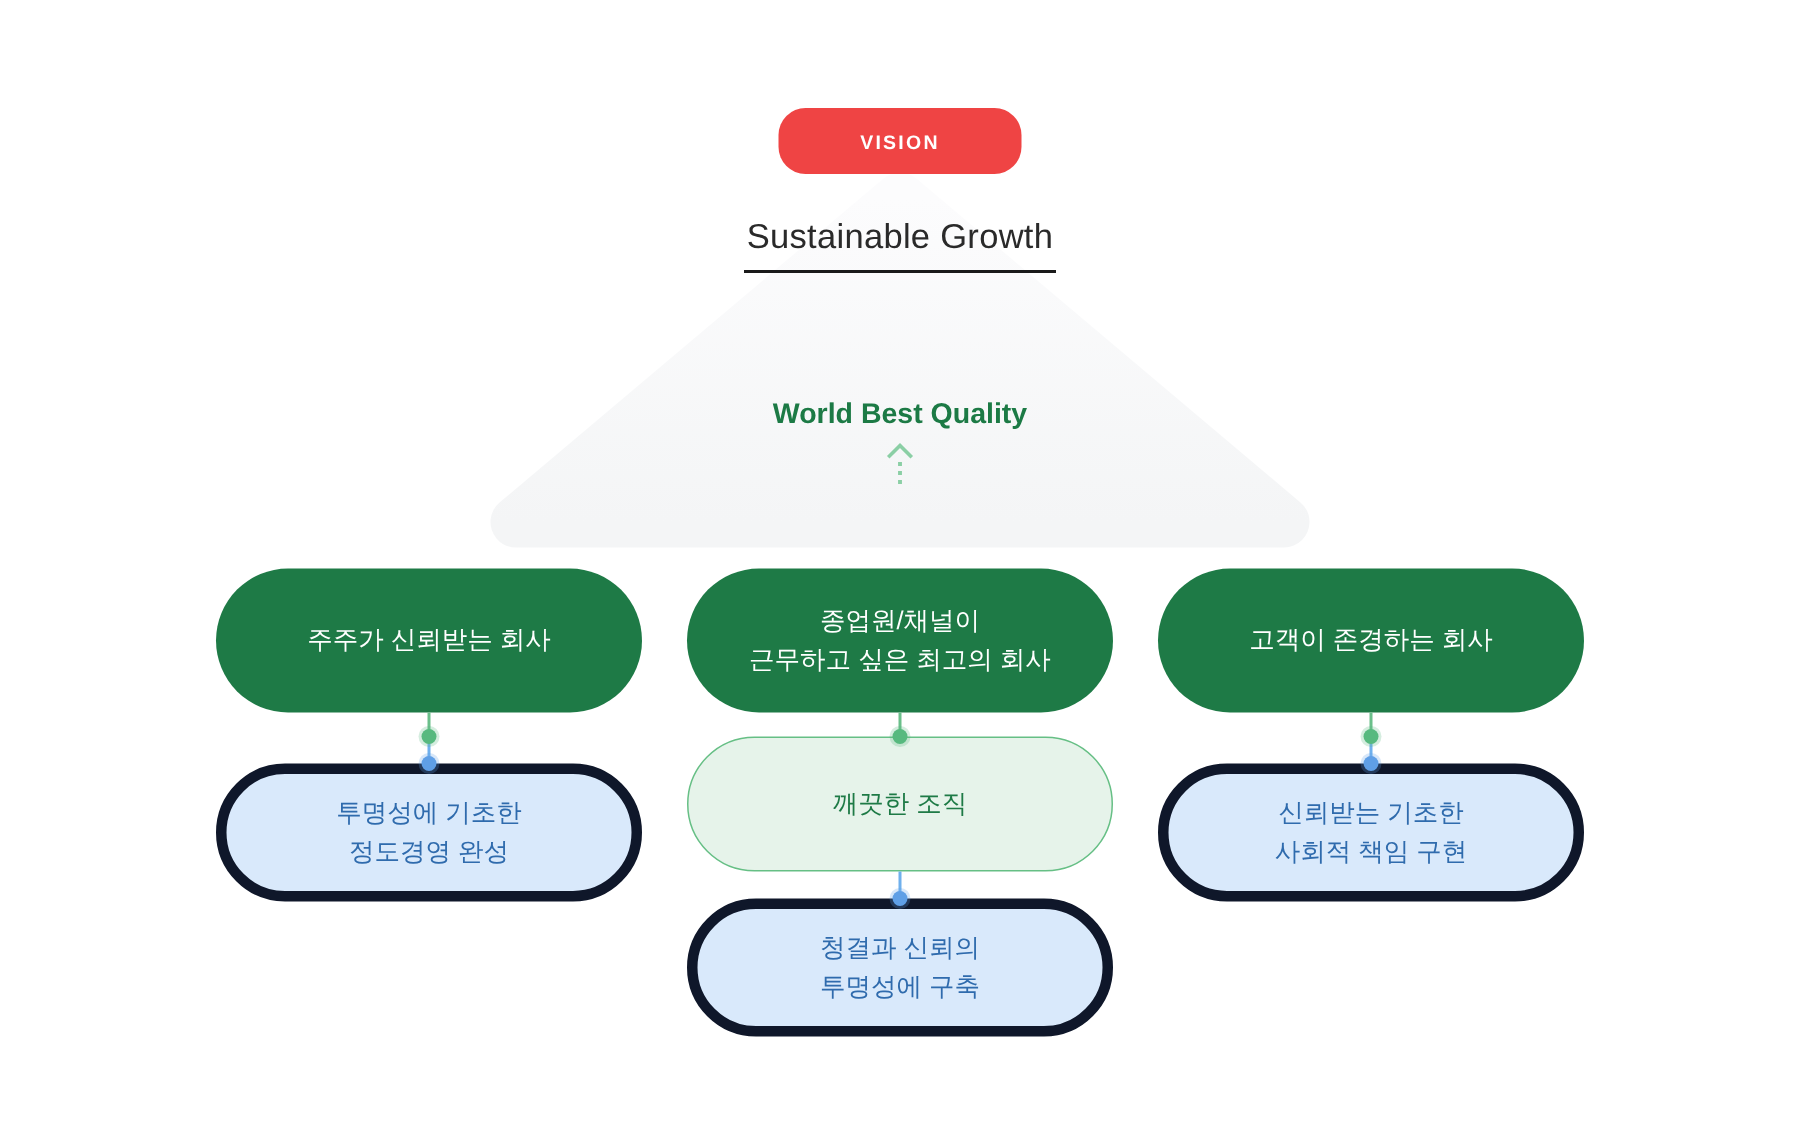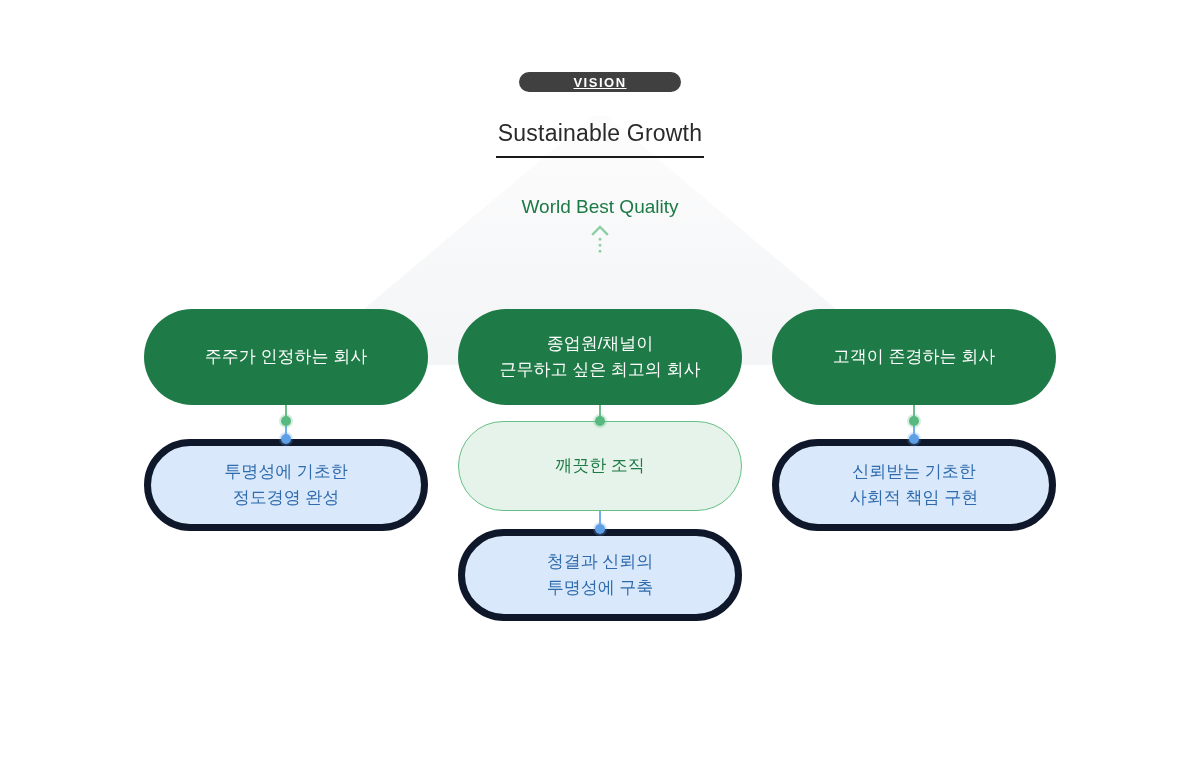--- a/index.html
+++ b/index.html
@@ -17,41 +17,40 @@
     position: absolute; left: 0; top: 0; width: 1200px; height: 761px;
     z-index: 0; pointer-events: none;
   }
 
   .content { position: relative; z-index: 1; text-align: center; }
 
   
   .badge {
     display: inline-flex; align-items: center; justify-content: center;
     margin-top: 72px;
-    width: 162px; height: 20px;
-    background: #404040; border-radius: 18px;
+    width: 162px; height: 44px;
+    background: #ef4444; border-radius: 18px;
     color: #ffffff; font-size: 13px; font-weight: bold;
     letter-spacing: 1.5px;
-    text-decoration: underline;
   }
 
   
   .title-wrap { margin-top: 28px; }
   .page-title {
     display: inline-block;
     font-size: 23px; font-weight: 500; color: #2a2a2a;
     letter-spacing: 0.2px;
     padding: 0 2px 9px 2px;
     border-bottom: 2px solid #1a1a1a;
   }
 
   
   .core-value {
-    margin-top: 38px;
-    font-size: 19px; font-weight: 400; color: #1c7a45;
+    margin-top: 84px;
+    font-size: 19px; font-weight: 700; color: #1c7a45;
   }
   .arrow-up { margin-top: 7px; height: 30px; }
 
   
   .grid {
     margin: 54px auto 0 auto;
     width: 912px;
     display: flex; gap: 30px;
   }
   .col { display: flex; flex-direction: column; align-items: center; width: 284px; }
@@ -119,21 +118,21 @@
     <div class="arrow-up">
       <svg width="18" height="30" viewBox="0 0 18 30" xmlns="http://www.w3.org/2000/svg" aria-hidden="true">
         <path d="M2 9 L9 2 L16 9" fill="none" stroke="#8bcfa5" stroke-width="2.4" stroke-linecap="square"></path>
         <line x1="9" y1="13" x2="9" y2="29" stroke="#8bcfa5" stroke-width="2.6" stroke-dasharray="2.6 3.4"></line>
       </svg>
     </div>
 
     <div class="grid">
 
       <div class="col">
-        <div class="pill pill-dark">주주가 인정하는 회사</div>
+        <div class="pill pill-dark">주주가 신뢰받는 회사</div>
         <div class="connector connector-green">
           <span class="dot"></span>
         </div>
         <div class="connector connector-blue">
           <span class="dot"></span>
         </div>
         <div class="pill pill-strategy">투명성에 기초한
 정도경영 완성</div>
       </div>
 

